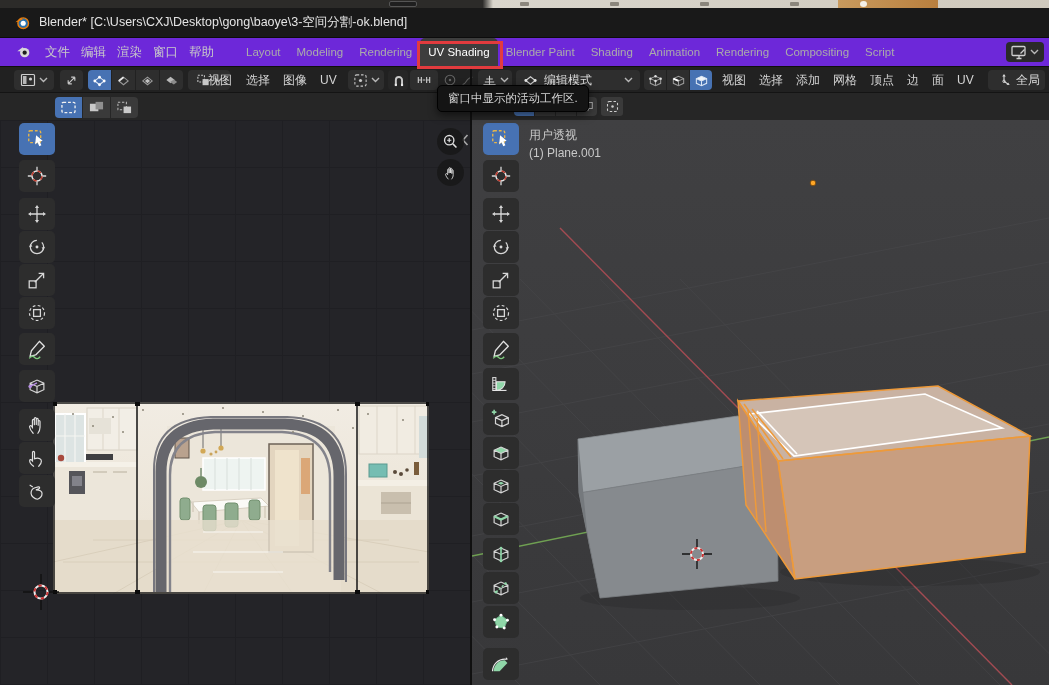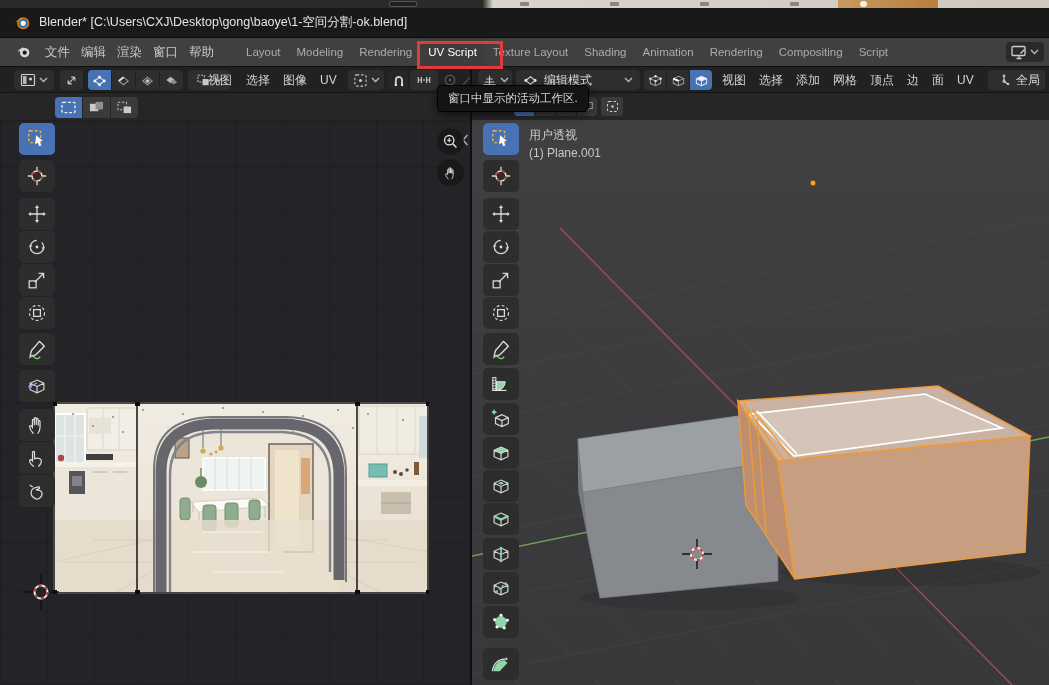--- a/index.html
+++ b/index.html
@@ -8,21 +8,21 @@
   .abs{position:absolute;}
   
   .desk{left:0;top:0;width:1049px;height:8px;background:linear-gradient(90deg,#2c2b29 0,#2c2b29 46%,#d9d5cc 47%,#cfc9bd 100%);}
   .desk-orange{left:838px;top:0;width:100px;height:8px;background:linear-gradient(90deg,#c89a5e,#b97f3e);}
   .desk-ico{top:1px;height:6px;border-radius:2px;background:#1f1f1f;border:1px solid #555;}
   .desk-mark{top:2px;width:9px;height:4px;background:#8b867c;border-radius:1px;}
   
   .titlebar{left:0;top:8px;width:1049px;height:30px;background:#191919;border-bottom:1px solid #0c0c0c;display:flex;align-items:center;}
   .titletext{color:#e4e4e4;font-size:12.5px;margin-left:8px;}
   
-  .menubar{left:0;top:38px;width:1049px;height:28px;background:#404040;}
+  .menubar{left:0;top:38px;width:1049px;height:28px;background:#6d28d9;}
   .mitem{position:absolute;top:0;height:28px;line-height:28px;color:#c9c9c9;font-size:12.5px;padding:0 11px;}
   .tabs{position:absolute;left:238px;top:0;height:28px;display:flex;}
   .tab{height:28px;line-height:28px;font-size:11.5px;color:#ababab;padding:0 8px;white-space:nowrap;}
   .tab.active{background:#3d3d3d;color:#fff;border-radius:5px 5px 0 0;}
   .scene-w{position:absolute;right:5px;top:4px;height:20px;display:flex;align-items:center;gap:3px;background:#2a2a2a;border-radius:4px;padding:0 5px;}
   
   .row2{left:0;top:66px;width:1049px;height:26px;background:#212121;border-top:1px solid #0f0f0f;}
   .row3{left:0;top:92px;width:1049px;height:28px;background:#262626;border-top:1px solid #141414;}
   .hbtn{position:absolute;top:3px;height:20px;background:#2e2e2e;border-radius:4px;display:flex;align-items:center;justify-content:center;gap:3px;}
   .hbtn.blue{background:#4772b3;}
@@ -164,40 +164,40 @@
   <div class="abs desk-mark" style="left:790px"></div>
   <div class="abs" style="left:860px;top:1px;width:7px;height:6px;border-radius:50%;background:#f5f0e8"></div>
 
   <div class="abs titlebar">
     <svg width="17" height="17" viewBox="0 0 24 24" style="margin-left:14px">
         <circle cx="13" cy="13" r="7.5" fill="#2571b0"></circle>
         <circle cx="13" cy="13" r="3.6" fill="#ffffff"></circle>
         <path d="M2 11.5 10 5l2.5 2.5L6 11z" fill="#e87d0d"></path>
         <circle cx="13" cy="13" r="7.5" fill="none" stroke="#e87d0d" stroke-width="2"></circle>
       </svg>
-    <span class="titletext">Blender* [C:\Users\CXJ\Desktop\gong\baoye\1-空间分割-ok.blend]</span>
+    <span class="titletext">Blender* [C:\Users\CXJ\Desktop\gong\baoye\3-空间分割-ok.blend]</span>
   </div>
 
   <div class="abs menubar">
     <svg width="16" height="16" viewBox="0 0 24 24" style="position:absolute;left:16px;top:6px">
         <circle cx="13" cy="13" r="7" fill="#d8d8d8"></circle>
         <circle cx="13" cy="13" r="3.2" fill="#1d1d1d"></circle>
         <path d="M2 11 10 5l2.5 2.5L6 11z" fill="#d8d8d8"></path>
       </svg>
     <div class="mitem" style="left:34px">文件</div>
     <div class="mitem" style="left:70px">编辑</div>
     <div class="mitem" style="left:106px">渲染</div>
     <div class="mitem" style="left:142px">窗口</div>
     <div class="mitem" style="left:178px">帮助</div>
     <div class="tabs">
       <div class="tab">Layout</div>
       <div class="tab">Modeling</div>
       <div class="tab">Rendering</div>
-      <div class="tab active">UV Script</div>
-      <div class="tab">Texture Layout</div>
+      <div class="tab active">UV Shading</div>
+      <div class="tab">Blender Paint</div>
       <div class="tab">Shading</div>
       <div class="tab">Animation</div>
       <div class="tab">Rendering</div>
       <div class="tab">Compositing</div>
       <div class="tab">Script</div>
     </div>
     <div class="scene-w">
       <svg width="16" height="16" viewBox="0 0 16 16">
           <rect x="1" y="2.5" width="13" height="9" rx="1" fill="none" stroke="#cfcfcf" stroke-width="1.3"></rect>
           <path d="M5.5 14.5h5M8 11.5v3" stroke="#cfcfcf" stroke-width="1.3"></path>

